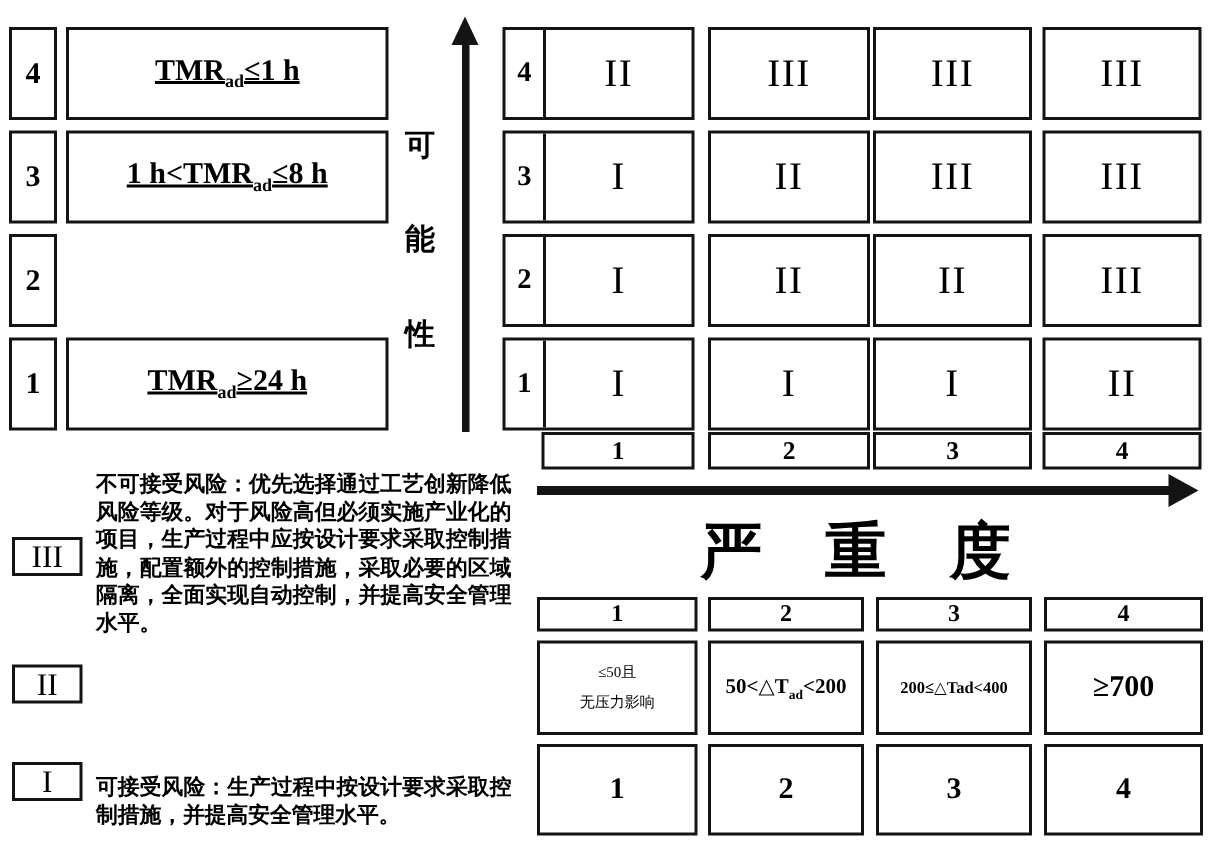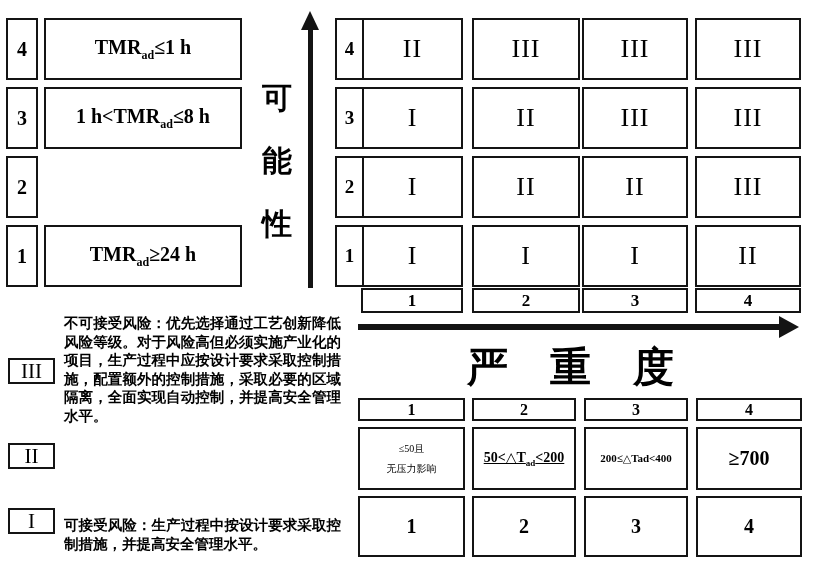--- a/index.html
+++ b/index.html
@@ -13,27 +13,27 @@
 
   .box {
     position:absolute; border:2px solid #141414; background:#fff;
     display:flex; align-items:center; justify-content:center;
     text-align:center;
   }
   .serif { font-family:"Liberation Serif","DejaVu Serif",serif; }
 
   
   .lvl  { left:6px; width:32px; height:62px; font-size:20px; font-weight:bold; }
-  .cond { left:44px; width:198px; height:62px; font-size:20px; font-weight:bold; }
+  .cond { left:44px; width:215px; height:62px; font-size:20px; font-weight:bold;text-decoration:underline; }
   .cond sub { font-size:12px; font-weight:bold; }
 
   
   .vaxis-label {
     position:absolute; left:262px; top:66px; width:36px;
-    font-size:30px; font-weight:bold; line-height:63px; text-align:left;
+    font-size:20px; font-weight:bold; line-height:63px; text-align:center;
     word-break:break-all;
   }
   .vline { position:absolute; left:308px; top:26px; width:5px; height:262px; background:#141414; }
   .vhead {
     position:absolute; left:301px; top:11px; width:0; height:0;
     border-left:9px solid transparent; border-right:9px solid transparent;
     border-bottom:19px solid #141414;
   }
 
   
@@ -65,21 +65,21 @@
 
   
   .sc1 { left:358px; width:107px; }
   .sc2 { left:472px; width:104px; }
   .sc3 { left:584px; width:104px; }
   .sc4 { left:696px; width:106px; }
   .shdr { top:398px; height:23px; font-size:16px; font-weight:bold; }
   .sval { top:427px; height:63px; flex-direction:column; }
   .snum { top:496px; height:61px; font-size:20px; font-weight:bold; }
   .sval .two-line { font-size:10px; line-height:20px; font-weight:400; }
-  .sval .expr { font-size:14px; font-weight:bold;text-decoration:underline; }
+  .sval .expr { font-size:14px; font-weight:bold; }
   .sval .expr sub { font-size:9px; font-weight:bold; }
   .sval .expr-sm { font-size:11px; font-weight:bold; }
   .sval .expr-lg { font-size:20px; font-weight:bold; }
 
   
   .lg-marker { left:8px; width:47px; height:26px; font-size:21px; font-weight:400; }
   .lg-text {
     position:absolute; left:64px; width:277px;
     font-size:14.5px; line-height:18.5px; font-weight:bold;
     text-align:justify; letter-spacing:0;

